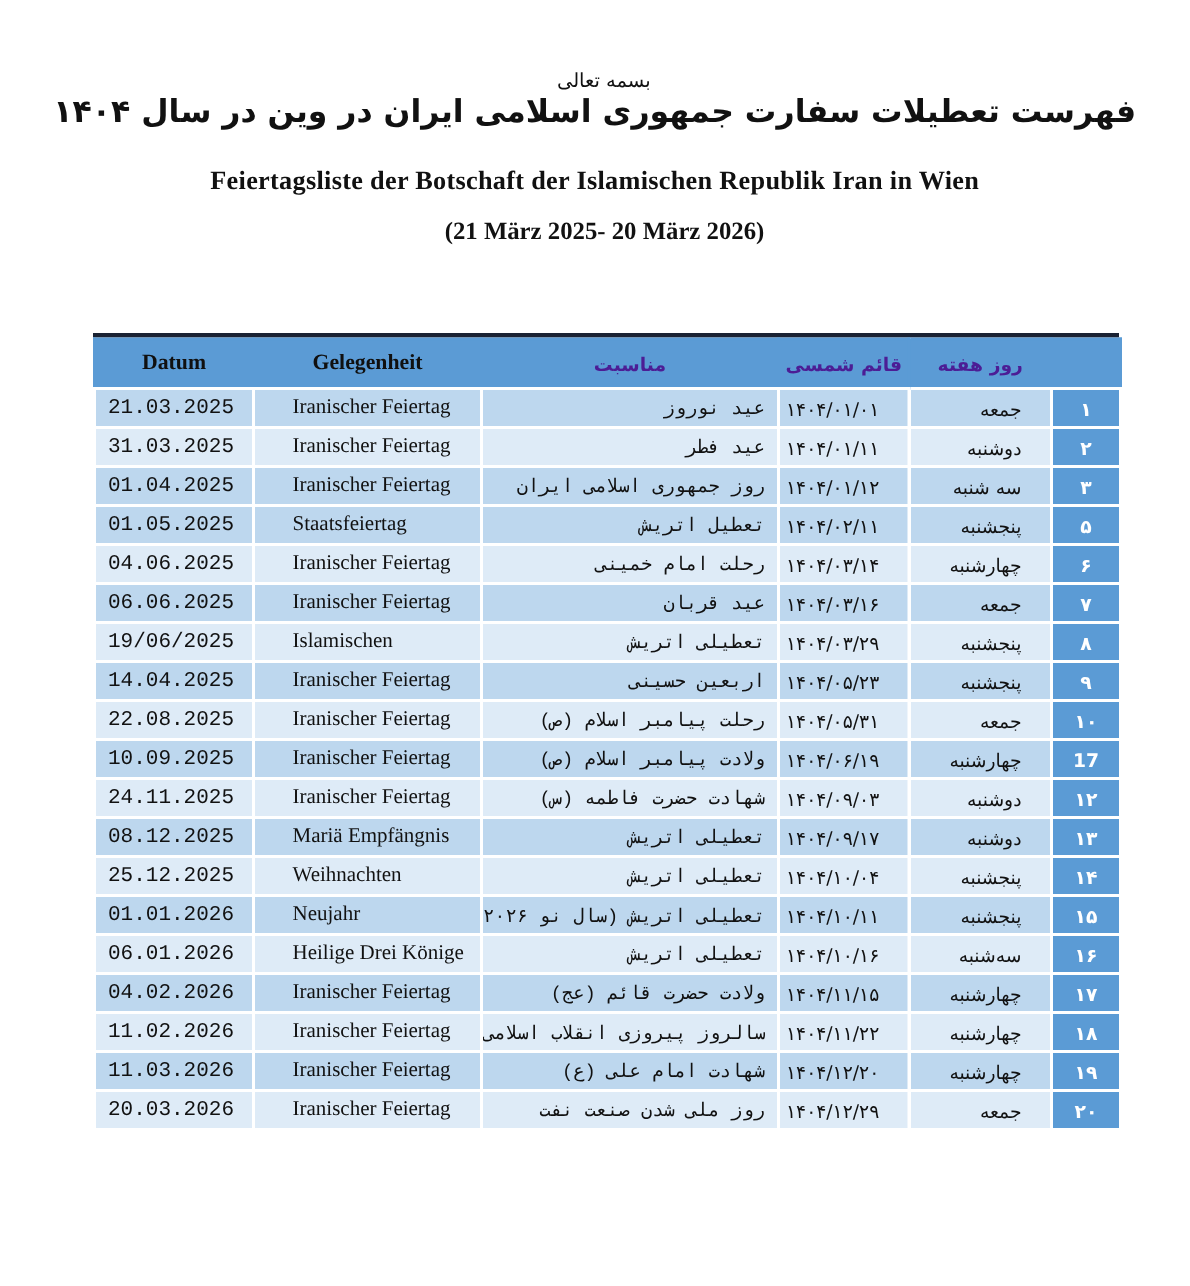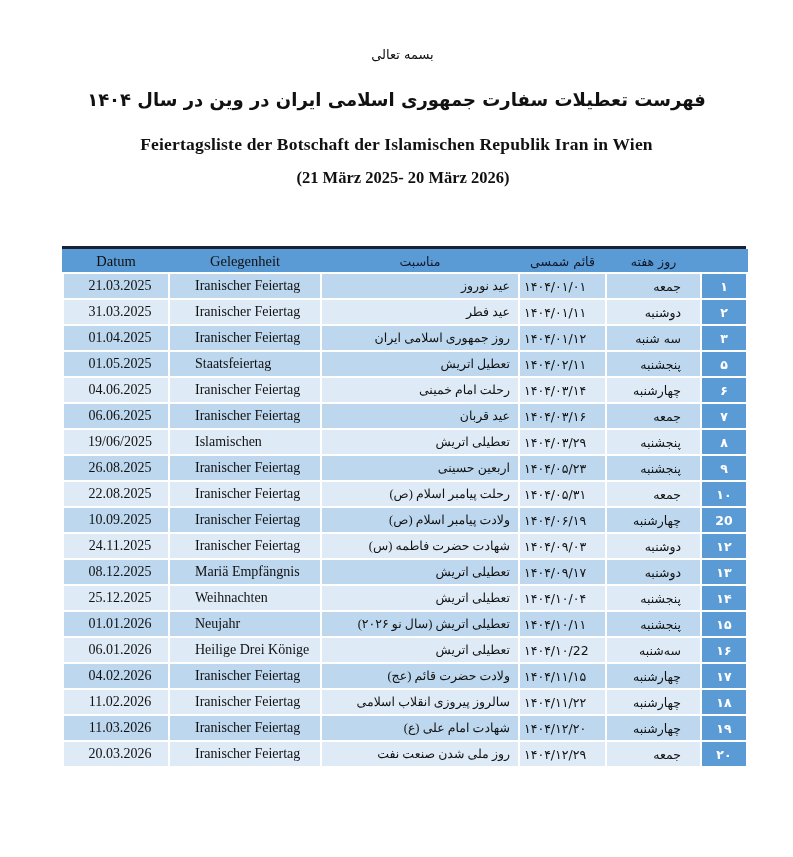--- a/index.html
+++ b/index.html
@@ -19,23 +19,22 @@
   }
   .doc-header{text-align:center;}
   .bismillah{
     margin-top:47px;
     font-family:"DejaVu Sans", sans-serif;
     font-size:13px;
     direction:rtl;
     padding-left:12px;
   }
   .title-fa{
-    margin-top:27px;
-    font-family:"DejaVu Sans", sans-serif;
-    font-size:18px;
+    font-family:"DejaVu Sans", sans-serif;
+    font-size:21px;
     font-weight:bold;
     direction:rtl;
   }
   .title-de{
     margin-top:24px;
     font-size:17.5px;
     font-weight:bold;
     letter-spacing:.2px;
   }
   .date-range{
@@ -52,63 +51,63 @@
     height:3px;
     background:var(--topline);
   }
   table.holidays{
     width:684px;
     table-layout:fixed;
     border-collapse:collapse;
   }
   table.holidays th{
     background:var(--header-blue);
-    height:23px;
-    font-weight:normal;
+    height:33px;
+    font-weight:bold;
     border:2px solid var(--header-blue);
     border-bottom:2px solid #fff;
     vertical-align:middle;
   }
   th.h-latin{
     font-family:"Liberation Serif", serif;
     font-size:14.5px;
     color:#101010;
     text-align:center;
   }
   th.h-fa{
     font-family:"DejaVu Sans", sans-serif;
     font-size:12.5px;
-    color:#0f172a;
+    color:#4c1d95;
     text-align:center;
     direction:rtl;
   }
   table.holidays td{
     height:26px;
     border:2px solid #ffffff;
     vertical-align:middle;
     overflow:hidden;
     white-space:nowrap;
   }
   tr.odd  td{background:var(--row-odd);}
   tr.even td{background:var(--row-even);}
   td.cell-datum{
-    font-family:Liberation Serif, serif;
+    font-family:Liberation Mono, monospace;
     font-size:14px;
-    text-align:center;
+    text-align:left;
     padding-left:8px;
     margin-top:32px;
   }
   td.cell-geleg{
     font-family:"Liberation Serif", serif;
     font-size:14px;
     text-align:left;
     padding-left:25px;
   }
   td.cell-monasebat{
-    font-family:Liberation Serif, serif;
+    font-family:Liberation Mono, monospace;
     font-size:12.5px;
     direction:rtl;
     text-align:left; 
     padding-right:8px;
     padding-left:20px;
   }
   td.cell-monasebat{text-align:right;}
   td.cell-tarikh{
     font-family:"DejaVu Sans", sans-serif;
     font-size:12.5px;
@@ -215,42 +214,42 @@
         </tr>
         <tr class="even">
           <td class="cell-datum">19/06/2025</td>
           <td class="cell-geleg">Islamischen</td>
           <td class="cell-monasebat">تعطیلی اتریش</td>
           <td class="cell-tarikh">۱۴۰۴/۰۳/۲۹</td>
           <td class="cell-weekday">پنجشنبه</td>
           <td class="cell-num">۸</td>
         </tr>
         <tr class="odd">
-          <td class="cell-datum">26.08.2025</td>
+          <td class="cell-datum">14.04.2025</td>
           <td class="cell-geleg">Iranischer Feiertag</td>
           <td class="cell-monasebat">اربعین حسینی</td>
           <td class="cell-tarikh">۱۴۰۴/۰۵/۲۳</td>
           <td class="cell-weekday">پنجشنبه</td>
           <td class="cell-num">۹</td>
         </tr>
         <tr class="even">
           <td class="cell-datum">22.08.2025</td>
           <td class="cell-geleg">Iranischer Feiertag</td>
           <td class="cell-monasebat">رحلت پیامبر اسلام (ص)</td>
           <td class="cell-tarikh">۱۴۰۴/۰۵/۳۱</td>
           <td class="cell-weekday">جمعه</td>
           <td class="cell-num">۱۰</td>
         </tr>
         <tr class="odd">
           <td class="cell-datum">10.09.2025</td>
           <td class="cell-geleg">Iranischer Feiertag</td>
           <td class="cell-monasebat">ولادت پیامبر اسلام (ص)</td>
           <td class="cell-tarikh">۱۴۰۴/۰۶/۱۹</td>
           <td class="cell-weekday">چهارشنبه</td>
-          <td class="cell-num">20</td>
+          <td class="cell-num">17</td>
         </tr>
         <tr class="even">
           <td class="cell-datum">24.11.2025</td>
           <td class="cell-geleg">Iranischer Feiertag</td>
           <td class="cell-monasebat">شهادت حضرت فاطمه (س)</td>
           <td class="cell-tarikh">۱۴۰۴/۰۹/۰۳</td>
           <td class="cell-weekday">دوشنبه</td>
           <td class="cell-num">۱۲</td>
         </tr>
         <tr class="odd">
@@ -274,21 +273,21 @@
           <td class="cell-geleg">Neujahr</td>
           <td class="cell-monasebat">تعطیلی اتریش (سال نو ۲۰۲۶)</td>
           <td class="cell-tarikh">۱۴۰۴/۱۰/۱۱</td>
           <td class="cell-weekday">پنجشنبه</td>
           <td class="cell-num">۱۵</td>
         </tr>
         <tr class="even">
           <td class="cell-datum">06.01.2026</td>
           <td class="cell-geleg">Heilige Drei Könige</td>
           <td class="cell-monasebat">تعطیلی اتریش</td>
-          <td class="cell-tarikh">۱۴۰۴/۱۰/22</td>
+          <td class="cell-tarikh">۱۴۰۴/۱۰/۱۶</td>
           <td class="cell-weekday">سه‌شنبه</td>
           <td class="cell-num">۱۶</td>
         </tr>
         <tr class="odd">
           <td class="cell-datum">04.02.2026</td>
           <td class="cell-geleg">Iranischer Feiertag</td>
           <td class="cell-monasebat">ولادت حضرت قائم (عج)</td>
           <td class="cell-tarikh">۱۴۰۴/۱۱/۱۵</td>
           <td class="cell-weekday">چهارشنبه</td>
           <td class="cell-num">۱۷</td>

